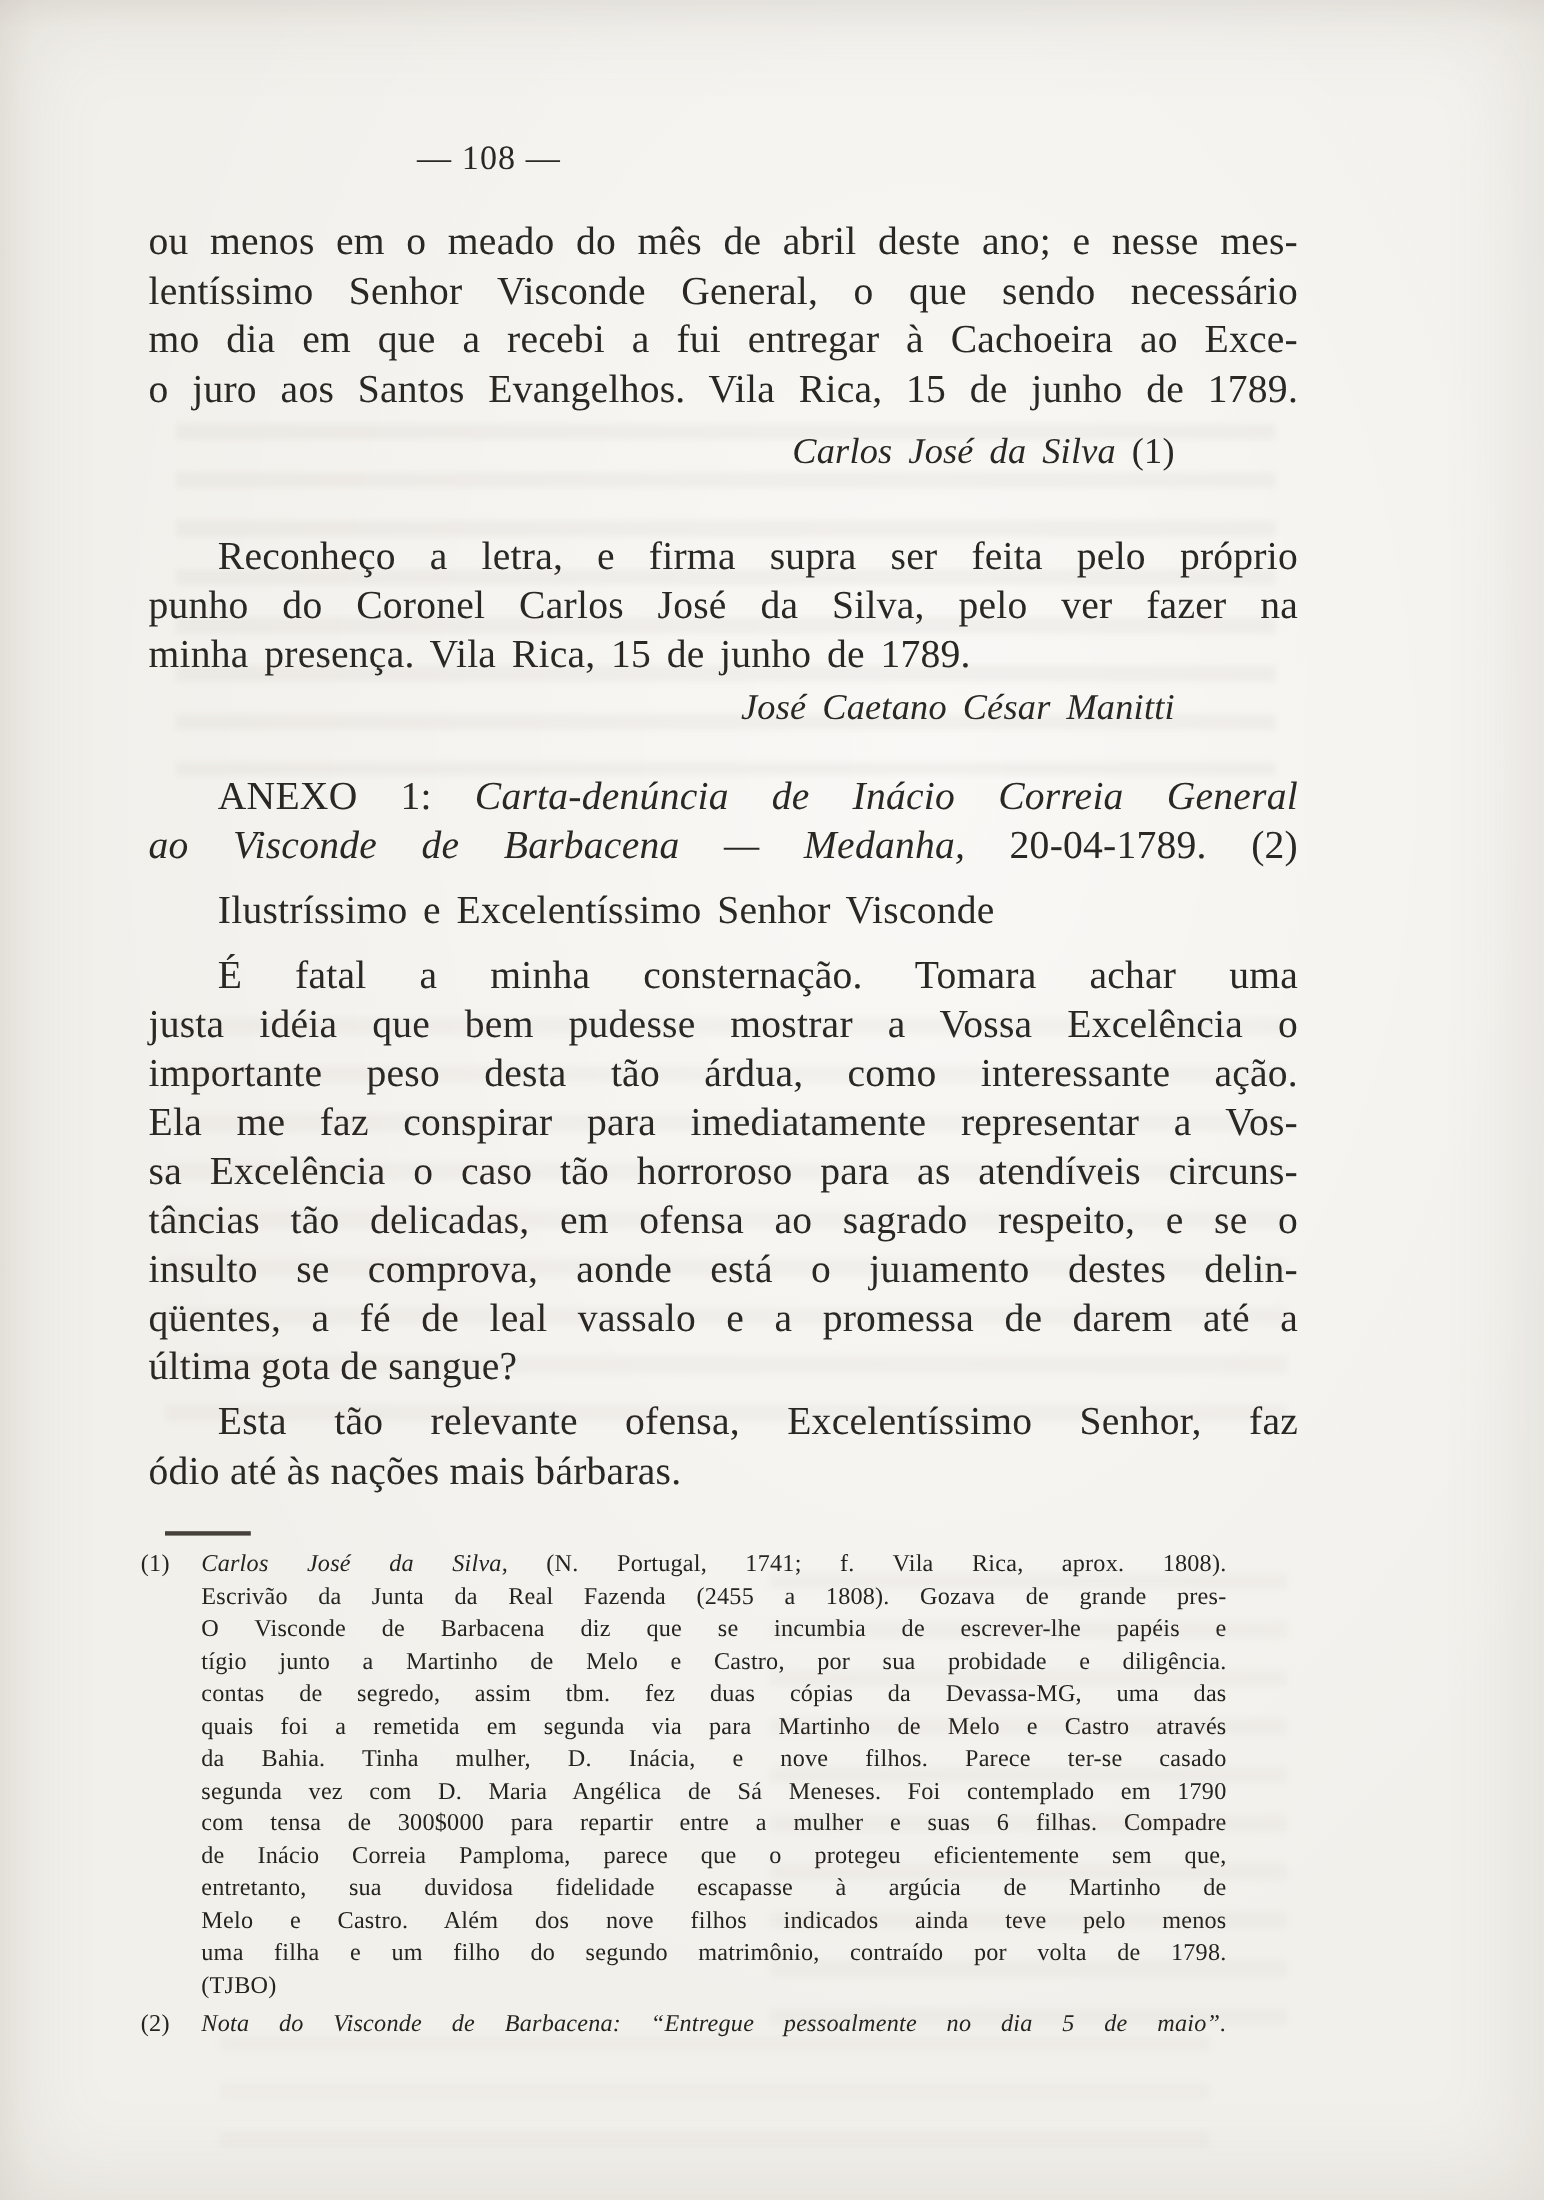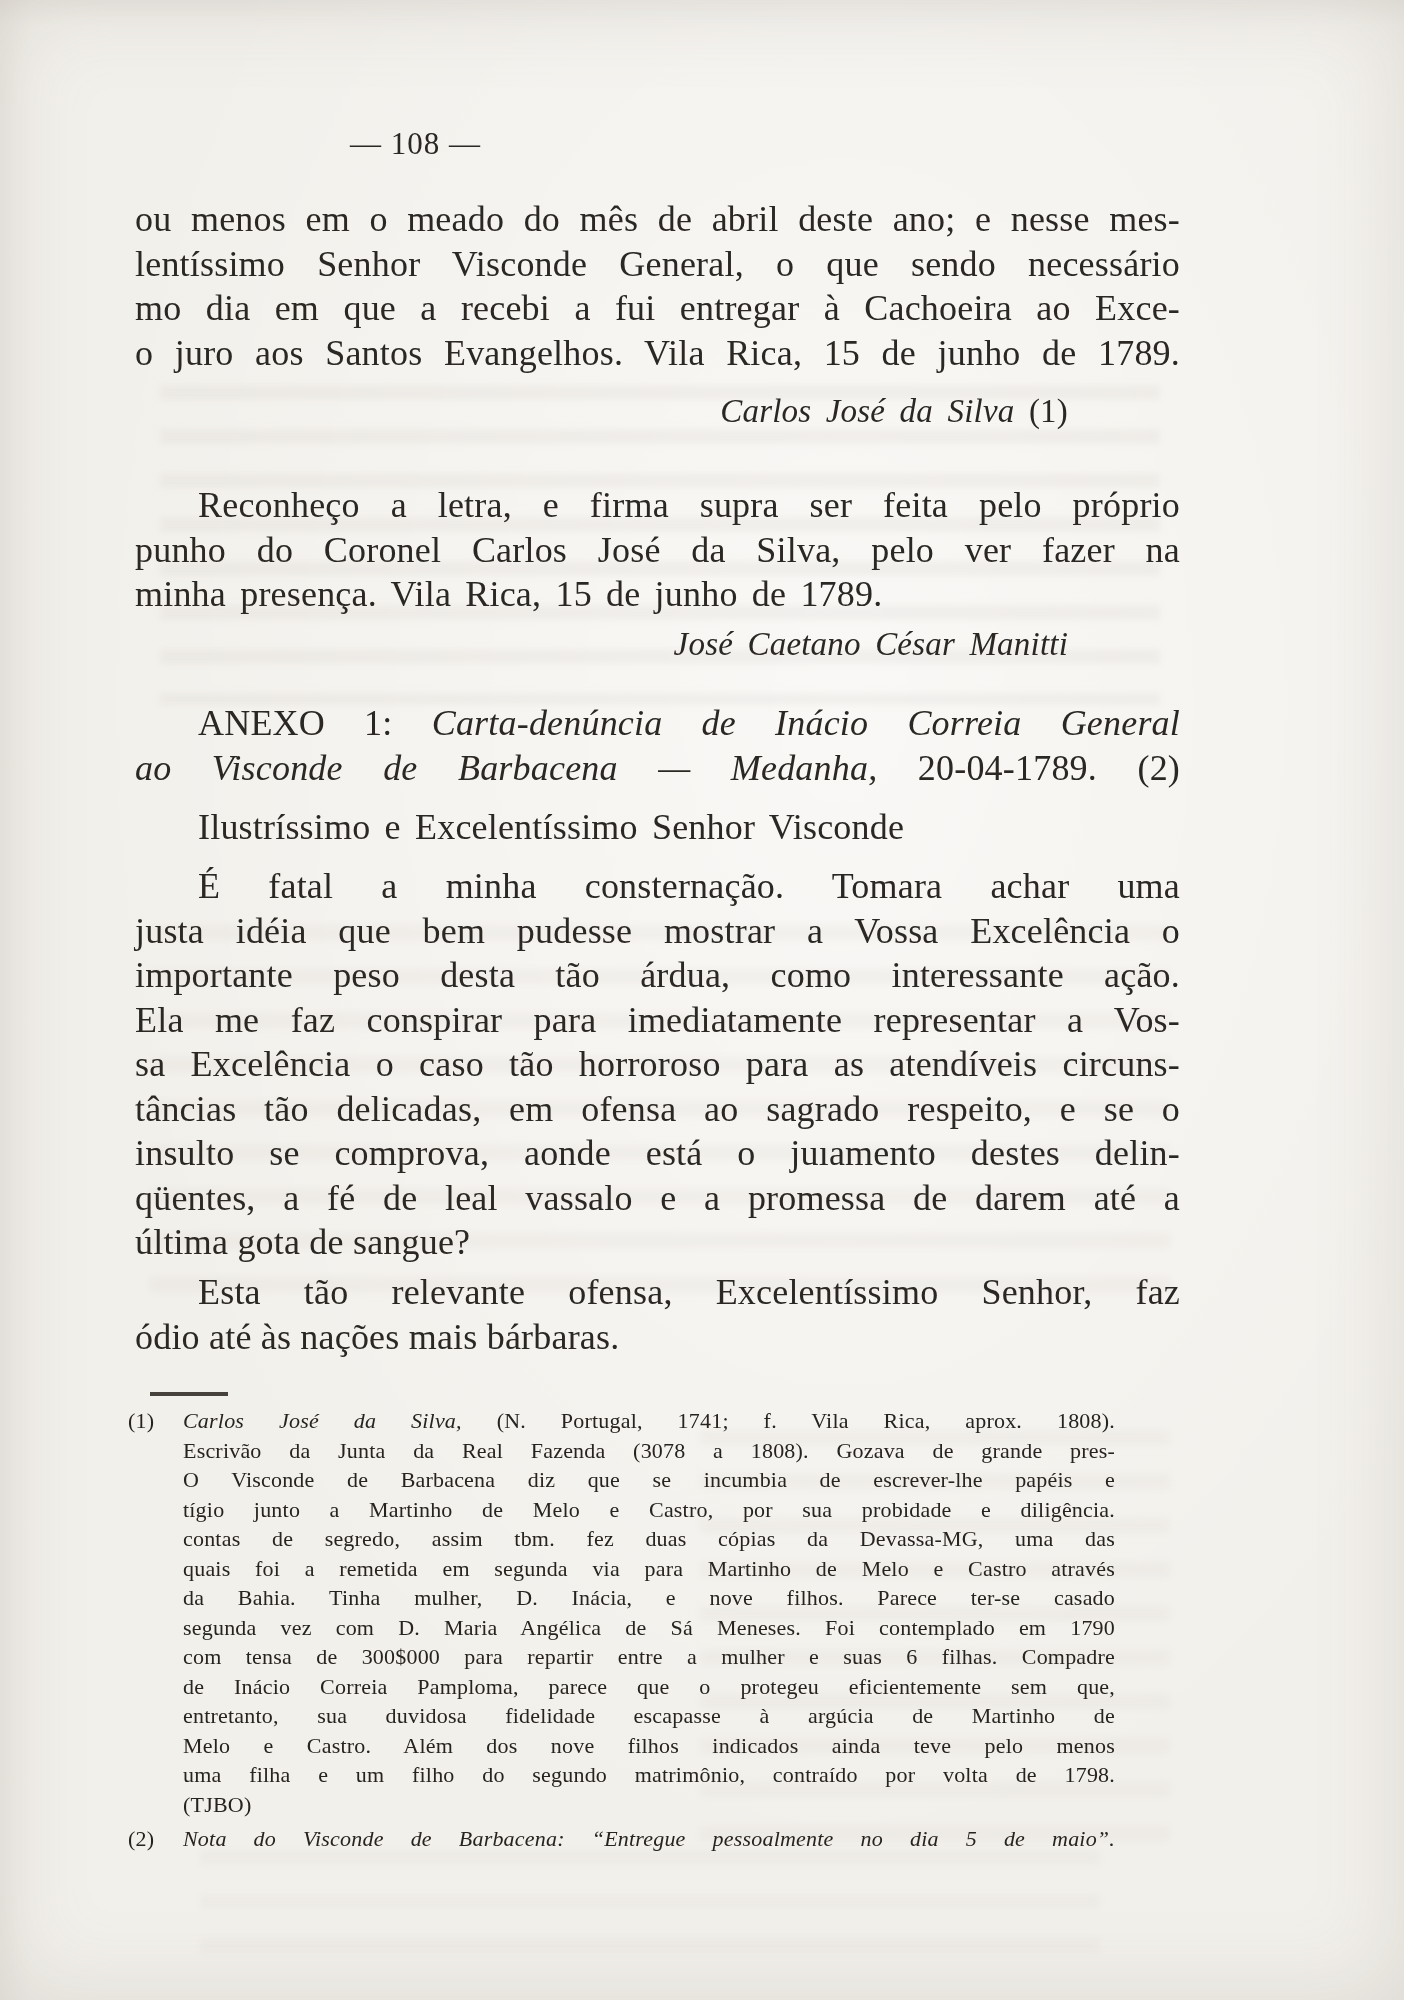--- a/index.html
+++ b/index.html
@@ -21,21 +21,21 @@
     position:absolute;
     background:repeating-linear-gradient(180deg,
        rgba(168,160,148,0.16) 0px, rgba(168,160,148,0.16) 15px,
        rgba(168,160,148,0) 15px, rgba(168,160,148,0) 44px);
     filter:blur(3px);
     opacity:.55;
     pointer-events:none;
   }
   .folio{
     position:absolute;left:350px;top:126px;width:160px;
-    font-size:31px;text-align:left;letter-spacing:1px;font-family:Liberation Serif, serif;
+    font-size:31px;text-align:right;letter-spacing:1px;font-family:Liberation Serif, serif;
   }
   .block{
     position:absolute;left:135px;width:1045px;
     font-size:36px;line-height:44.5px;letter-spacing:.2px;
   }
   .ln{text-align:justify;text-align-last:justify;-moz-text-align-last:justify;height:44.5px;}
   .ln.last{text-align-last:left;-moz-text-align-last:left;}
   .indent{text-indent:63px;}
   .wsp{word-spacing:5px;}
   .ital{font-style:italic;}
@@ -114,21 +114,21 @@
     <div class="ln indent">Esta tão relevante ofensa, Excelentíssimo Senhor, faz</div>
     <div class="ln last">ódio até às nações mais bárbaras.</div>
   </div>
 
   <div class="rule"></div>
 
   <div class="fn" style="top:1406px;">
     <span class="marker">(1)</span>
     <div class="fn-text">
       <div class="fnln"><span class="ital">Carlos José da Silva,</span> <span>(N. Portugal, 1741; f. Vila Rica, aprox. 1808).</span></div>
-      <div class="fnln">Escrivão da Junta da Real Fazenda (3078 a 1808). Gozava de grande pres-</div>
+      <div class="fnln">Escrivão da Junta da Real Fazenda (2455 a 1808). Gozava de grande pres-</div>
       <div class="fnln">O Visconde de Barbacena diz que se incumbia de escrever-lhe papéis e</div>
       <div class="fnln">tígio junto a Martinho de Melo e Castro, por sua probidade e diligência.</div>
       <div class="fnln">contas de segredo, assim tbm. fez duas cópias da Devassa-MG, uma das</div>
       <div class="fnln">quais foi a remetida em segunda via para Martinho de Melo e Castro através</div>
       <div class="fnln">da Bahia.  Tinha mulher, D. Inácia, e nove filhos.  Parece ter-se casado</div>
       <div class="fnln">segunda vez com D. Maria Angélica de Sá Meneses. Foi contemplado em 1790</div>
       <div class="fnln">com tensa de 300$000 para repartir entre a mulher e suas 6 filhas.  Compadre</div>
       <div class="fnln">de Inácio Correia Pamploma, parece que o protegeu eficientemente sem que,</div>
       <div class="fnln">entretanto, sua duvidosa fidelidade escapasse à argúcia de Martinho de</div>
       <div class="fnln">Melo e Castro.  Além dos nove filhos indicados ainda teve pelo menos</div>

